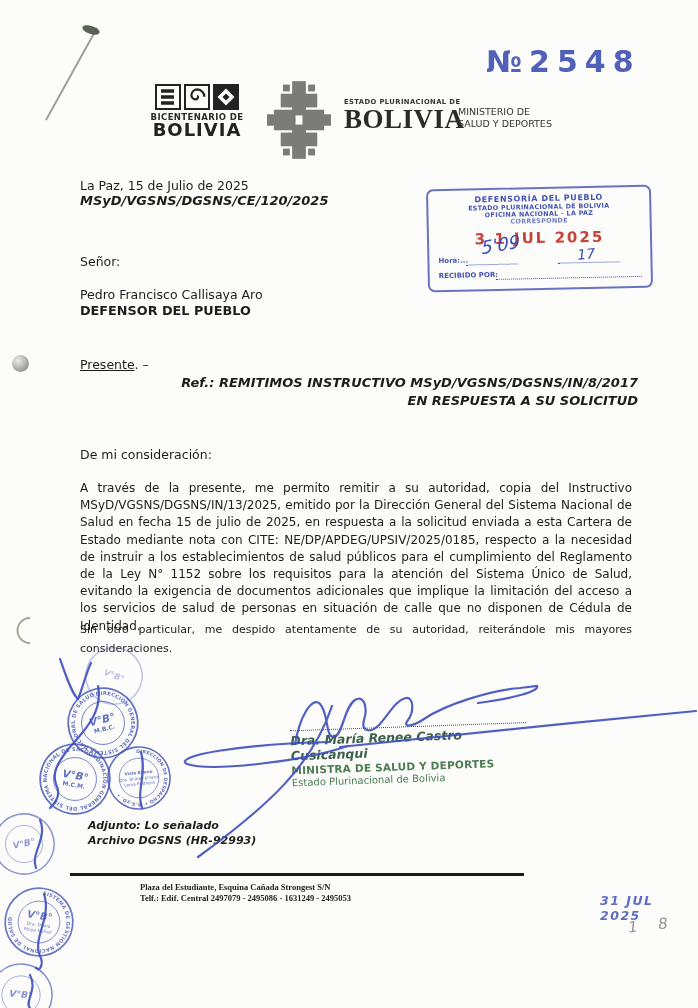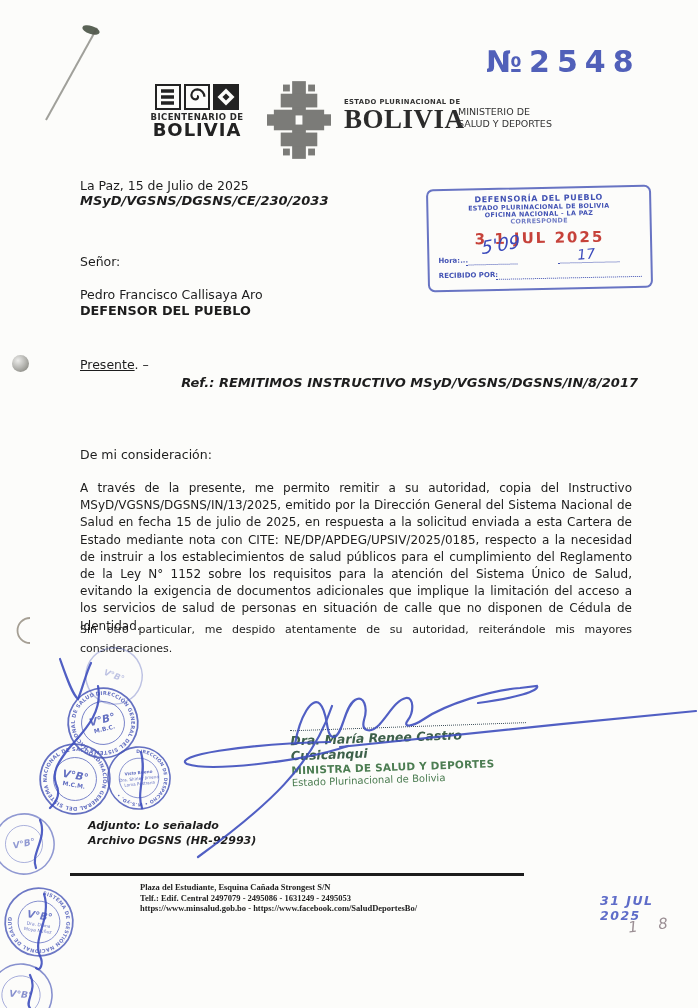--- a/index.html
+++ b/index.html
@@ -144,21 +144,21 @@
     <div class="estado-line1">ESTADO PLURINACIONAL DE</div>
     <div class="estado-line2">BOLIVIA</div>
   </div>
 
   <div class="abs ministerio-block">
     <div>MINISTERIO DE</div>
     <div>SALUD Y DEPORTES</div>
   </div>
 
   <div class="abs date-line">La Paz, 15 de Julio de 2025</div>
-  <div class="abs cite-line">MSyD/VGSNS/DGSNS/CE/230/2033</div>
+  <div class="abs cite-line">MSyD/VGSNS/DGSNS/CE/120/2025</div>
 
   <div class="abs rec-stamp">
     <div class="c rs-l1">DEFENSORÍA DEL PUEBLO</div>
     <div class="c rs-l2">ESTADO PLURINACIONAL DE BOLIVIA</div>
     <div class="c rs-l3">OFICINA NACIONAL - LA PAZ</div>
     <div class="c rs-l4">CORRESPONDE</div>
     <div class="c rs-date">3 1  JUL  2025</div>
     <div class="rs-hora">Hora:...</div>
     <div class="rs-hora-dots"></div>
     <div class="rs-17-dots"></div>
@@ -168,20 +168,21 @@
     <div class="rs-rec-dots"></div>
   </div>
 
   <div class="abs salutation">Señor:</div>
   <div class="abs addressee-name">Pedro Francisco Callisaya Aro</div>
   <div class="abs addressee-title">DEFENSOR DEL PUEBLO</div>
   <div class="abs presente-line"><span class="u">Presente</span><span>. –</span></div>
 
   <div class="abs ref-block">
     <div>Ref.: REMITIMOS INSTRUCTIVO MSyD/VGSNS/DGSNS/IN/8/2017</div>
+    <div>EN RESPUESTA A SU SOLICITUD</div>
   </div>
 
   <div class="abs greeting">De mi consideración:</div>
   <div class="abs body-par1">A través de la presente, me permito remitir a su autoridad, copia del Instructivo MSyD/VGSNS/DGSNS/IN/13/2025, emitido por la Dirección General del Sistema Nacional de Salud en fecha 15 de julio de 2025, en respuesta a la solicitud enviada a esta Cartera de Estado mediante nota con CITE: NE/DP/APDEG/UPSIV/2025/0185, respecto a la necesidad de instruir a los establecimientos de salud públicos para el cumplimiento del Reglamento de la Ley N° 1152 sobre los requisitos para la atención del Sistema Único de Salud, evitando la exigencia de documentos adicionales que implique la limitación del acceso a los servicios de salud de personas en situación de calle que no disponen de Cédula de Identidad.</div>
   <div class="abs body-par2">Sin otro particular, me despido atentamente de su autoridad, reiterándole mis mayores consideraciones.</div>
 
   <div class="abs punch-hole"></div>
   <svg class="abs" width="40" height="40" style="left:6px;top:612px;">
       <path d="M24,6 A12,12 0 1 0 24,31" fill="none" stroke="#a59f94" stroke-width="1.8"></path>
     </svg>
@@ -265,18 +266,17 @@
     <path d="M332,706 C312,766 268,806 198,857"></path>
     <path d="M44,894 C52,918 32,938 40,956 C44,964 40,972 36,968"></path>
     <path d="M40,820 C48,838 30,854 36,868"></path>
     <path d="M30,975 C38,990 24,1002 30,1008"></path>
   </svg>
 
   <div class="abs footer-divider"></div>
   <div class="abs footer-text">
     <div>Plaza del Estudiante, Esquina Cañada Strongest S/N</div>
     <div>Telf.: Edif. Central  2497079 - 2495086 - 1631249 - 2495053</div>
-    <div>https://www.minsalud.gob.bo  -  https://www.facebook.com/SaludDeportesBo/</div>
   </div>
   <div class="abs footer-date-stamp">31 JUL 2025</div>
   <div class="abs page-number-hand">1 8</div>
 
 </div>
 
 </body></html>

